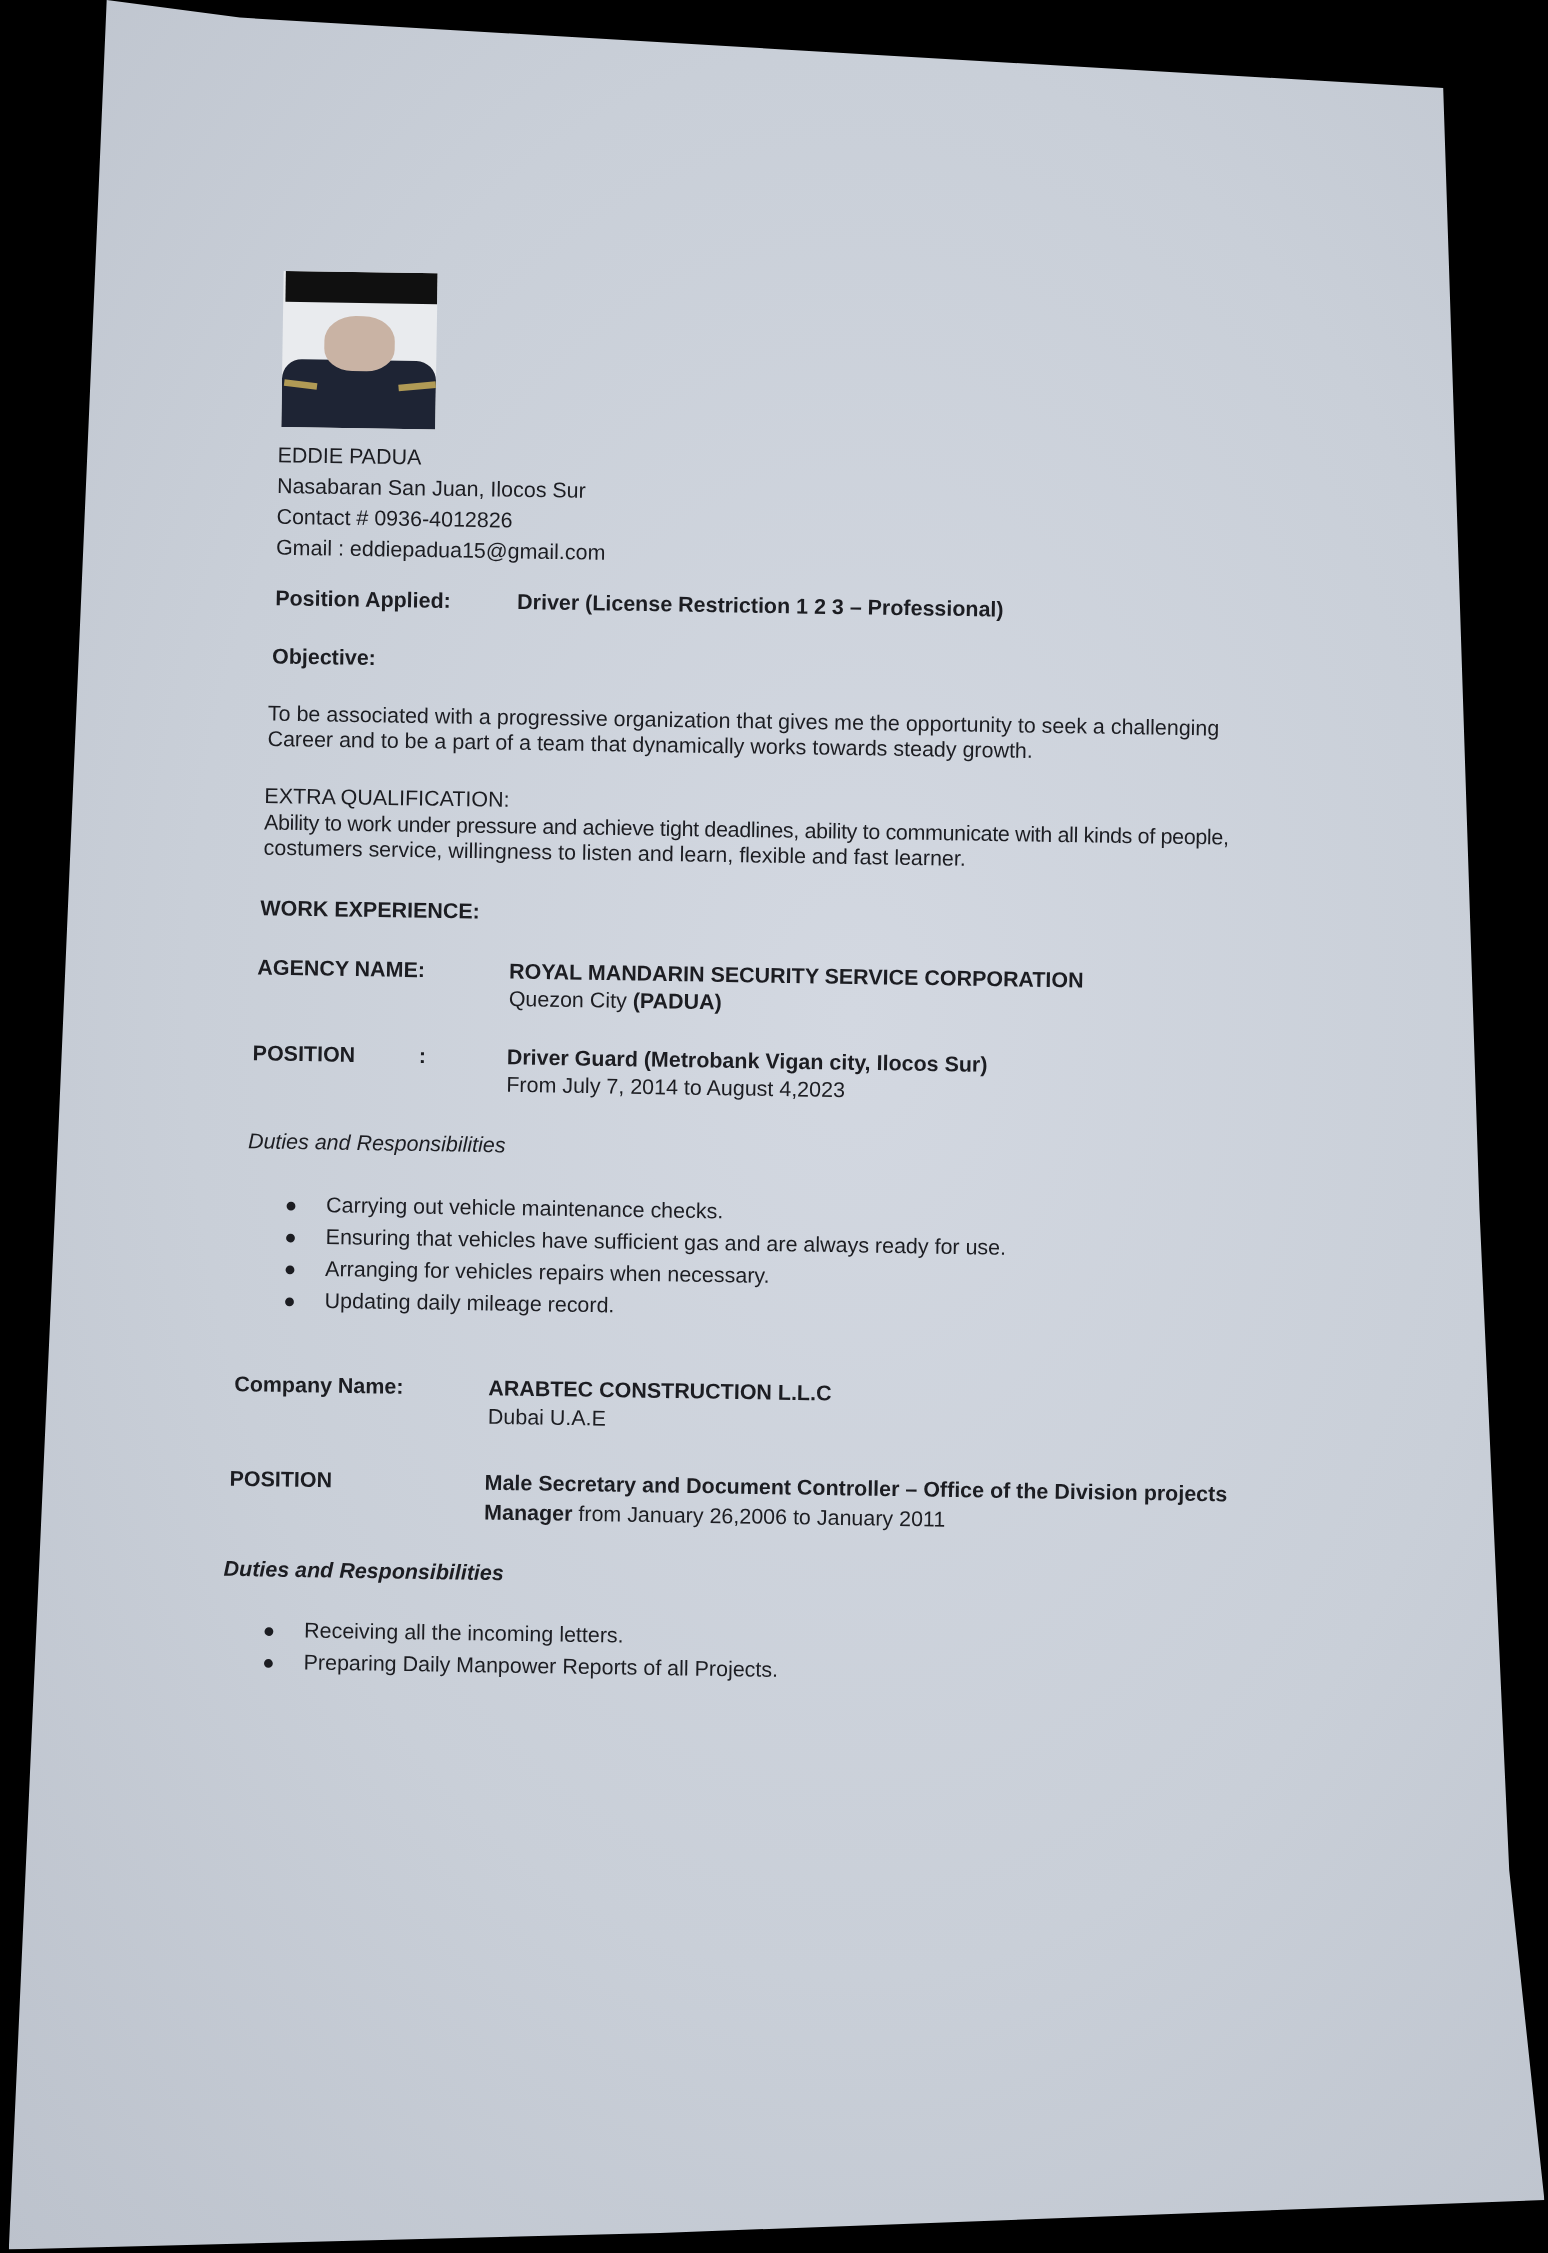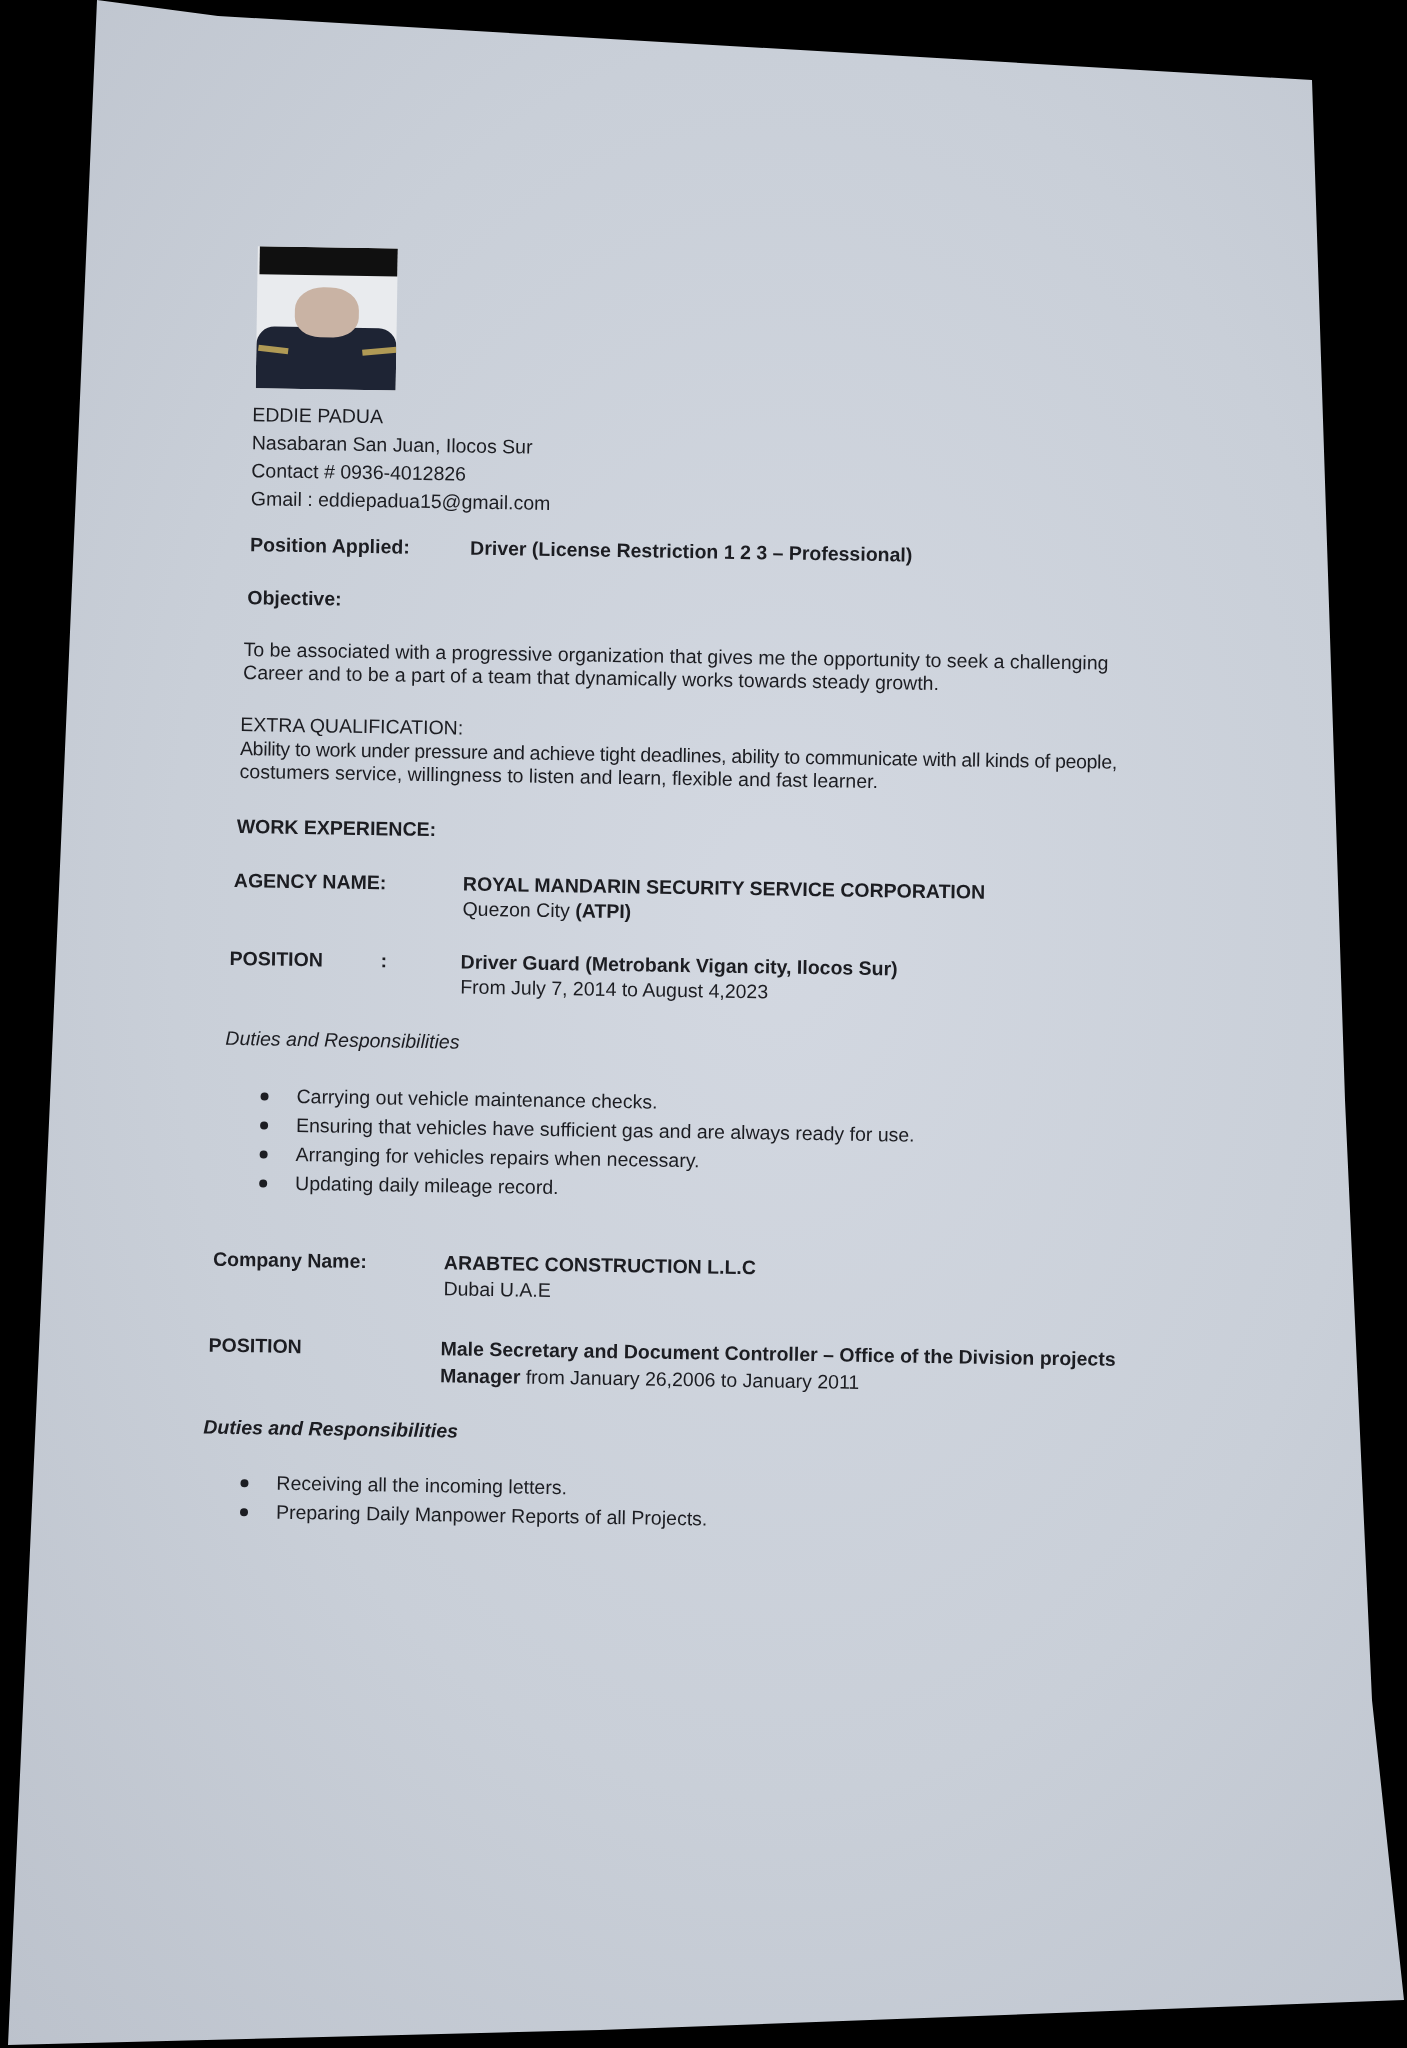--- a/index.html
+++ b/index.html
@@ -86,21 +86,21 @@
   <div class="abs txt" style="left:248px; top:712px;">EXTRA QUALIFICATION:</div>
   <div class="abs txt" style="left:248px; top:736px; letter-spacing:-0.3px;">Ability to work under pressure and achieve tight deadlines, ability to communicate with all kinds of people,</div>
   <div class="abs txt" style="left:248px; top:759px;">costumers service, willingness to listen and learn, flexible and fast learner.</div>
 
   <div class="abs txt b" style="left:246px; top:814px;">WORK EXPERIENCE:</div>
 
   <div class="abs txt b" style="left:244px; top:868px;">AGENCY NAME:</div>
   <div class="abs txt b" style="left:473px; top:868px;">ROYAL MANDARIN SECURITY SERVICE CORPORATION</div>
   <div class="abs txt" style="left:473px; top:893px;">
     <span>Quezon City</span>
-    <span class="b">(ATPI)</span>
+    <span class="b">(PADUA)</span>
   </div>
 
   <div class="abs txt b" style="left:241px; top:946px;">POSITION</div>
   <div class="abs txt b" style="left:392px; top:946px;">:</div>
   <div class="abs txt b" style="left:472px; top:946px;">Driver Guard (Metrobank Vigan city, Ilocos Sur)</div>
   <div class="abs txt" style="left:472px; top:971px;">From July 7, 2014 to August 4,2023</div>
 
   <div class="abs txt i" style="left:238px; top:1026px;">Duties and Responsibilities</div>
   <ul class="abs txt bullets" style="left:270px; top:1083px;">
     <li>Carrying out vehicle maintenance checks.</li>

